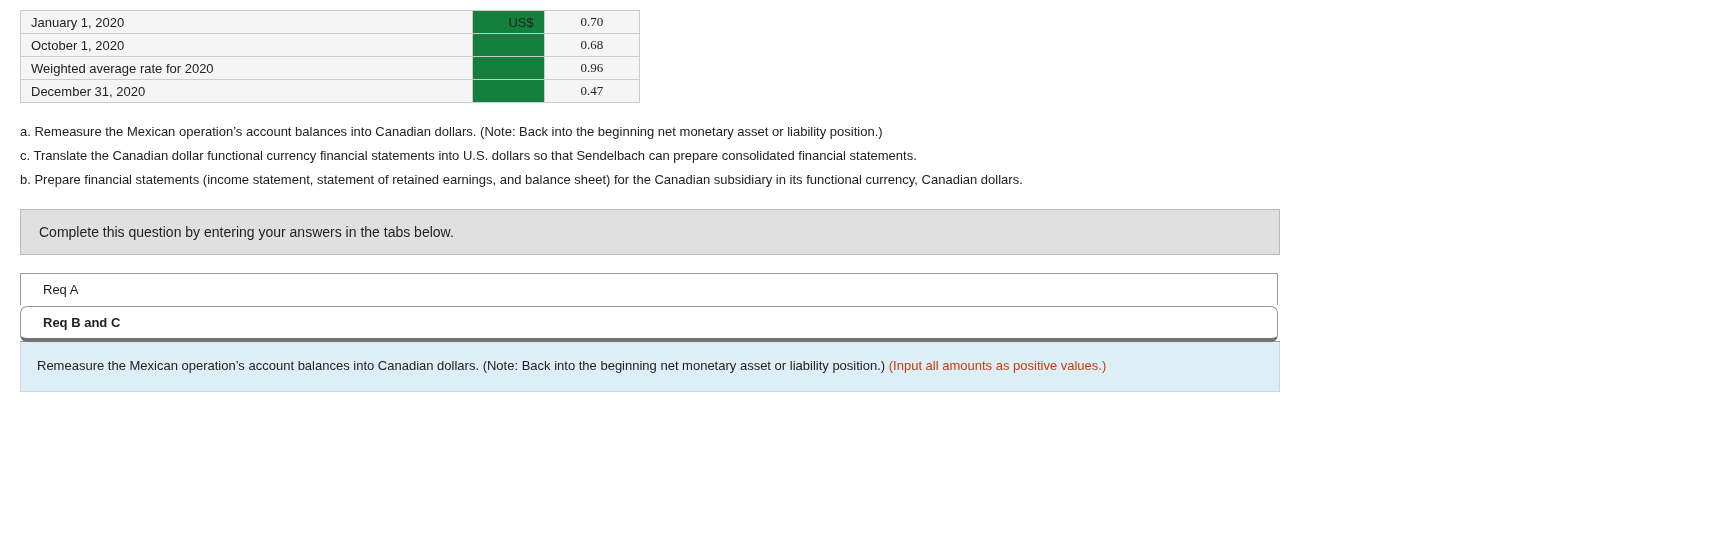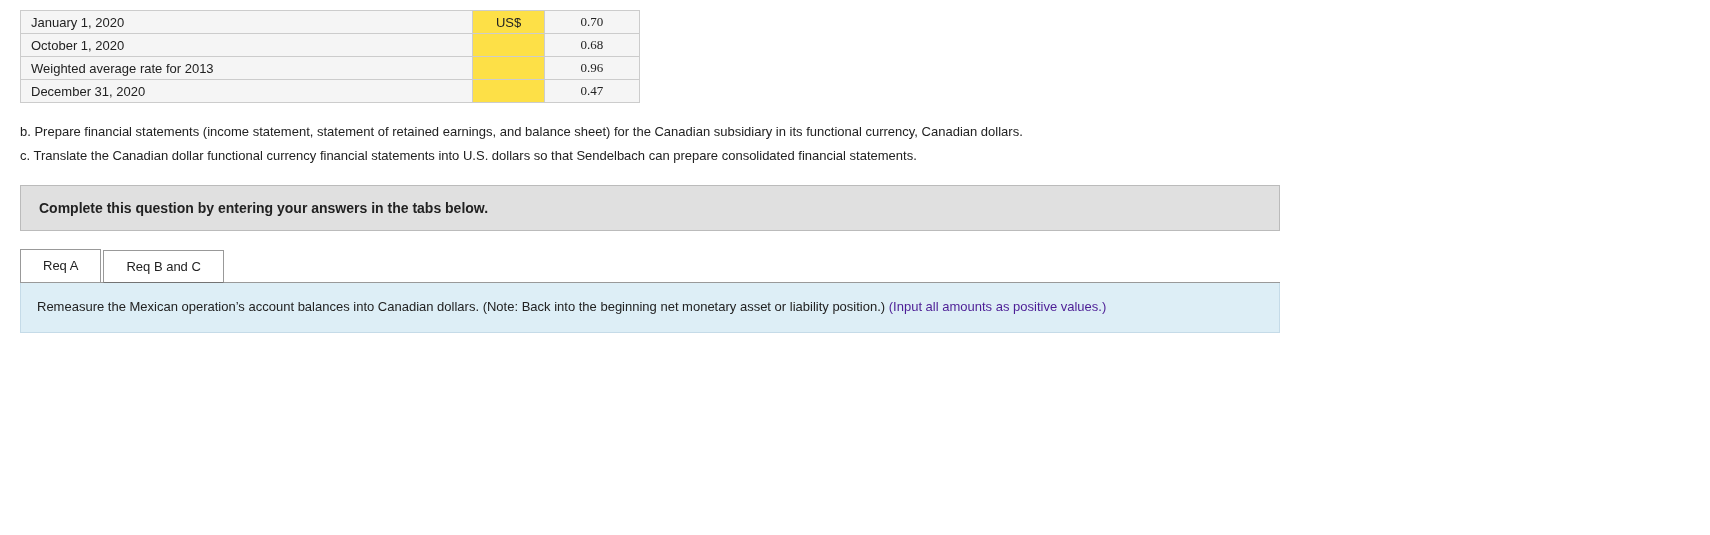--- a/index.html
+++ b/index.html
@@ -31,22 +31,22 @@
       margin-top: 32px;
     }
 
     .exchange-table .label-col {
       width: 380px;
       background: #f5f5f5;
     }
 
     .exchange-table .currency-col {
       width: 60px;
-      background: #fde047;
-      text-align: center;
+      background: #15803d;
+      text-align: right;
     }
 
     .exchange-table .value-col {
       width: 80px;
       background: #f5f5f5;
       text-align: center;
       font-family: Liberation Serif, serif;
     }
 
     .instructions {
@@ -58,98 +58,100 @@
     .instructions p {
       margin-bottom: 2px;
     }
 
     .complete-box {
       background: #e0e0e0;
       border: 1px solid #bbb;
       padding: 14px 18px;
       width: 1260px;
       margin-bottom: 18px;
-      font-weight: bold;
+      font-weight: normal;
       font-size: 14px;
     }
 
     .tabs-row {
       display: flex;
-      flex-direction: row;
+      flex-direction: column;
       gap: 0;
       margin-bottom: 0;
       border-bottom: 1px solid #999;
       width: 1260px;
     }
 
     .tab {
       border: 1px solid #999;
       border-bottom: none;
       padding: 8px 22px;
       background: #fff;
       cursor: pointer;
       font-size: 13px;
       margin-right: 2px;
     }
 
     .tab.active {
       background: #fff;
-      font-weight: normal;
-      border-bottom: 1px solid #737373;
+      font-weight: bold;
+      border-bottom: 4px solid #737373;
       position: relative;
       bottom: -1px;
       z-index: 1;
+      border-radius: 7px;
     }
 
     .tab-content {
       border: 1px solid #c5dbe8;
       border-top: none;
       background: #ddeef6;
       padding: 14px 16px;
       width: 1260px;
       font-size: 13px;
       line-height: 1.6;
     }
 
     .tab-content .orange-text {
-      color: #4c1d95;
+      color: #c2410c;
       font-style: normal;
     }
   </style>
 </head>
 <body>
 
 <table class="exchange-table">
   <tbody id="table-body">
   <tr>
         <td class="label-col">January 1, 2020</td>
         <td class="currency-col">US$</td>
         <td class="value-col">0.70</td>
       </tr>
       <tr>
         <td class="label-col">October 1, 2020</td>
         <td class="currency-col"></td>
         <td class="value-col">0.68</td>
       </tr>
       <tr>
-        <td class="label-col">Weighted average rate for 2013</td>
+        <td class="label-col">Weighted average rate for 2020</td>
         <td class="currency-col"></td>
         <td class="value-col">0.96</td>
       </tr>
       <tr>
         <td class="label-col">December 31, 2020</td>
         <td class="currency-col"></td>
         <td class="value-col">0.47</td>
       </tr>
     </tbody>
 </table>
 
 <div class="instructions">
+  <p>a. Remeasure the Mexican operation’s account balances into Canadian dollars. (Note: Back into the beginning net monetary asset or liability position.)</p>
+  <p>c. Translate the Canadian dollar functional currency financial statements into U.S. dollars so that Sendelbach can prepare consolidated financial statements.</p>
   <p>b. Prepare financial statements (income statement, statement of retained earnings, and balance sheet) for the Canadian subsidiary in its functional currency, Canadian dollars.</p>
-  <p>c. Translate the Canadian dollar functional currency financial statements into U.S. dollars so that Sendelbach can prepare consolidated financial statements.</p>
 </div>
 
 <div class="complete-box">
   <span>Complete this question by entering your answers in the tabs below.</span>
 </div>
 
 <div class="tabs-row">
   <div class="tab" id="tab-req-a">Req A</div>
   <div class="tab active" id="tab-req-b-and-c">Req B and C</div>
 </div>

